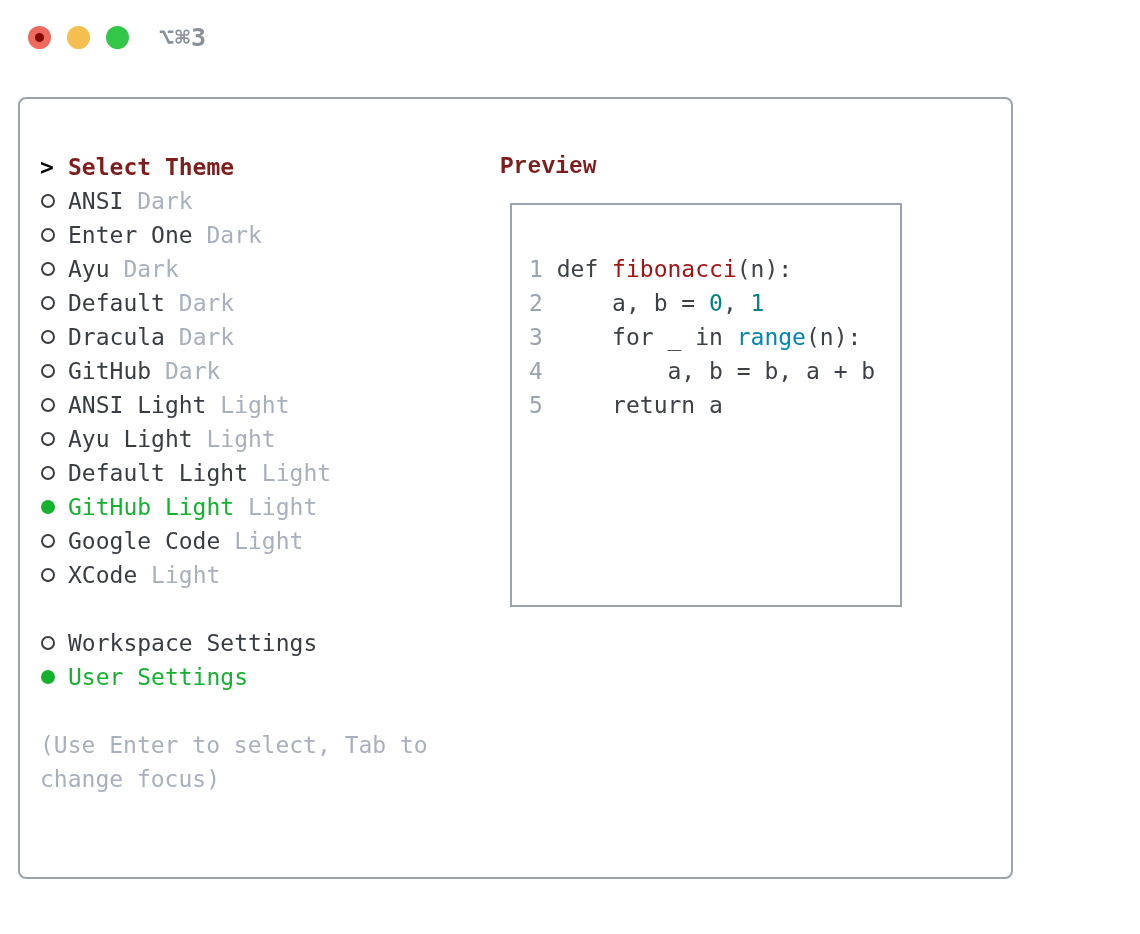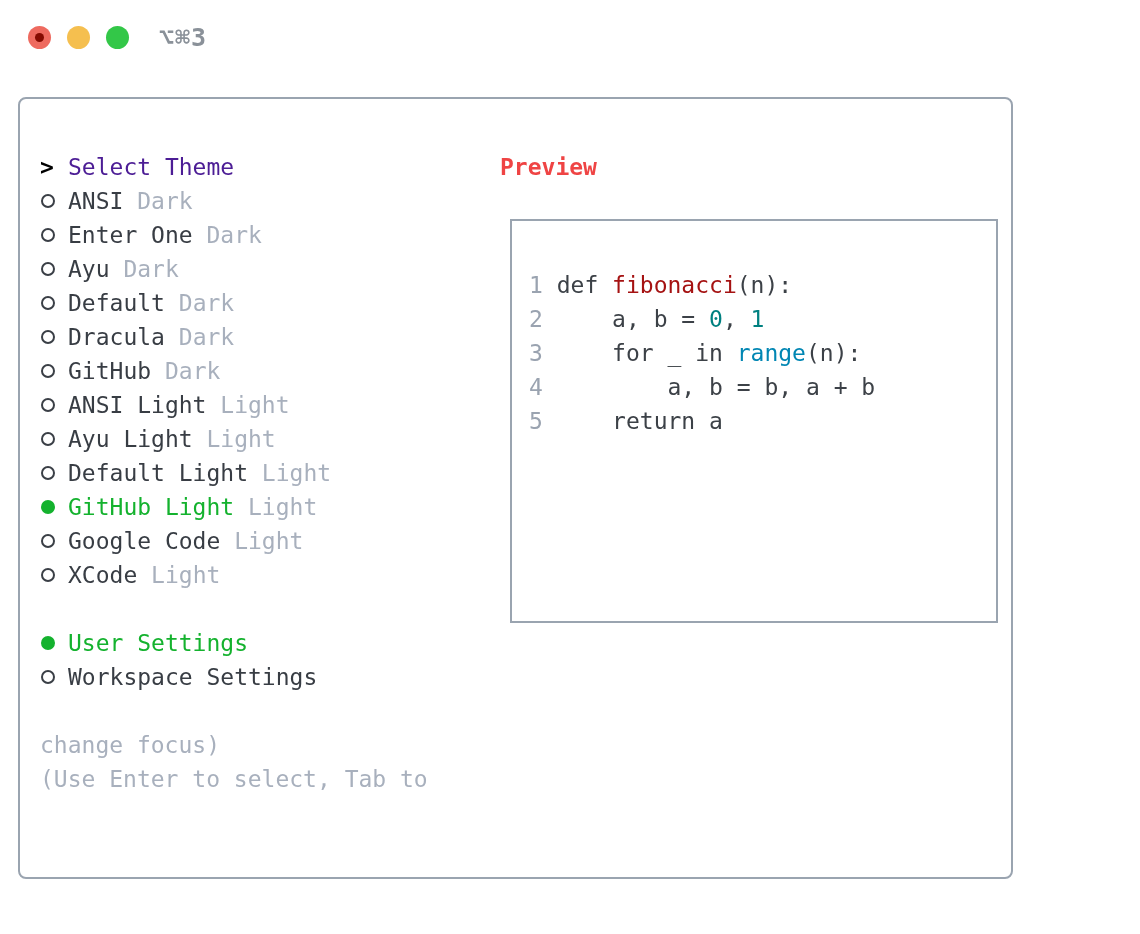--- a/index.html
+++ b/index.html
@@ -20,31 +20,31 @@
   .main-box{
     position:absolute;left:18px;top:97px;width:995px;height:782px;
     border:2px solid #9aa4b0;border-radius:8px;box-sizing:border-box;background:#ffffff;
   }
   .left-col{position:absolute;left:20px;top:51px;width:450px;}
   .row{display:flex;align-items:center;height:34px;font-size:23px;white-space:pre;}
   .marker{width:28px;flex:0 0 28px;display:flex;align-items:center;}
   .prompt{font-weight:bold;color:#000000;font-size:23px;}
   .circle{width:14px;height:14px;border-radius:50%;border:2px solid #3a3f46;box-sizing:border-box;margin-left:1px;}
   .circle.sel{background:#14b22e;border-color:#14b22e;}
-  .hdr{font-weight:normal;color:#4c1d95;}
+  .hdr{font-weight:bold;color:#7f1d1d;}
   .hdr2{color:#000000;}
   .item-name{color:#383d44;}
   .item-name.sel{color:#14b22e;}
   .variant{color:#a8b0bd;text-align:center;}
   .hint{color:#a8b0bd;}
   .blank-row{height:34px;}
   
-  .preview-label{position:absolute;left:480px;top:51px;height:34px;display:flex;align-items:center;font-size:23px;font-weight:bold;color:#ef4444;}
+  .preview-label{position:absolute;left:480px;top:51px;height:34px;display:flex;align-items:center;font-size:23px;font-weight:bold;color:#7f1d1d;font-family:Liberation Mono, monospace;}
   .preview-box{
-    position:absolute;left:490px;top:120px;width:488px;height:404px;
+    position:absolute;left:490px;top:104px;width:392px;height:404px;
     border:2px solid #9aa4b0;box-sizing:border-box;background:#ffffff;
   }
   .code-area{padding:47px 0 0 17px;}
   .cl{height:34px;font-size:23px;line-height:34px;white-space:pre;}
   .ln{color:#9aa3b0;}
   .c-code{color:#3c4147;}
   .c-func{color:#a51212;}
   .c-num{color:#008080;}
   .c-builtin{color:#0086b3;}
   .c-context{color:#8d939b;}
@@ -85,31 +85,31 @@
           <div class="row"><span class="marker"><span class="circle"></span></span><span class="item-name">Default Light</span><span class="variant"> Light</span></div>
           <div class="row"><span class="marker"><span class="circle sel"></span></span><span class="item-name sel">GitHub Light</span><span class="variant"> Light</span></div>
           <div class="row"><span class="marker"><span class="circle"></span></span><span class="item-name">Google Code</span><span class="variant"> Light</span></div>
           <div class="row"><span class="marker"><span class="circle"></span></span><span class="item-name">XCode</span><span class="variant"> Light</span></div>
         </div>
 
       <div class="row blank-row"></div>
 
 
       <div id="apply-options">
+          <div class="row"><span class="marker"><span class="circle"></span></span><span class="item-name">Workspace Settings</span></div>
           <div class="row"><span class="marker"><span class="circle sel"></span></span><span class="item-name sel">User Settings</span></div>
-          <div class="row"><span class="marker"><span class="circle"></span></span><span class="item-name">Workspace Settings</span></div>
         </div>
 
       <div class="row blank-row"></div>
 
       <div class="row">
-        <span class="hint">change focus)</span>
+        <span class="hint">(Use Enter to select, Tab to</span>
       </div>
       <div class="row">
-        <span class="hint">(Use Enter to select, Tab to</span>
+        <span class="hint">change focus)</span>
       </div>
     </div>
 
     <div class="preview-label">Preview</div>
 
     <div class="preview-box">
       <div class="code-area">
         <div id="code-lines">
             <div class="cl"><span class="ln">1</span><span class="c-code"> def </span><span class="c-func">fibonacci</span><span class="c-code">(n):</span></div>
             <div class="cl"><span class="ln">2</span><span class="c-code">     a, b = </span><span class="c-num">0</span><span class="c-code">, </span><span class="c-num">1</span></div>

